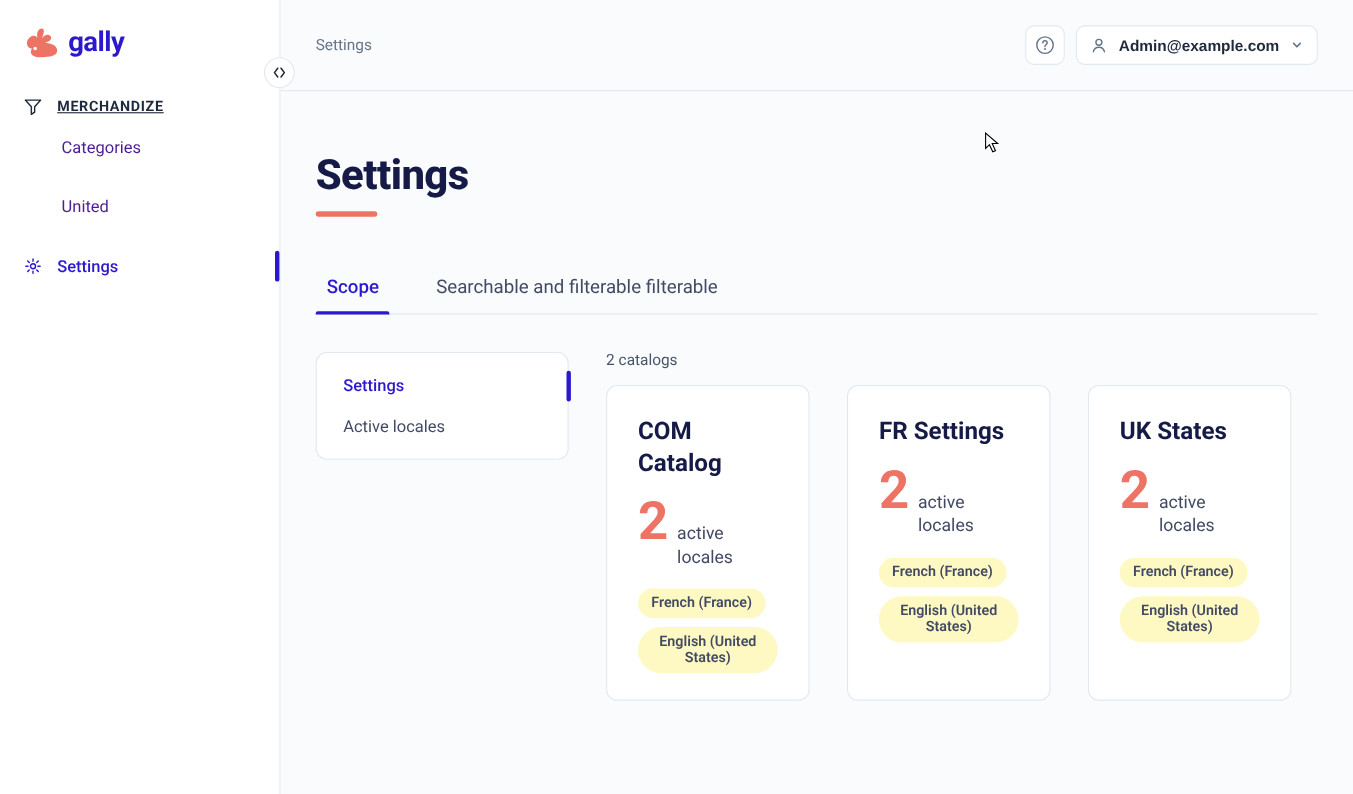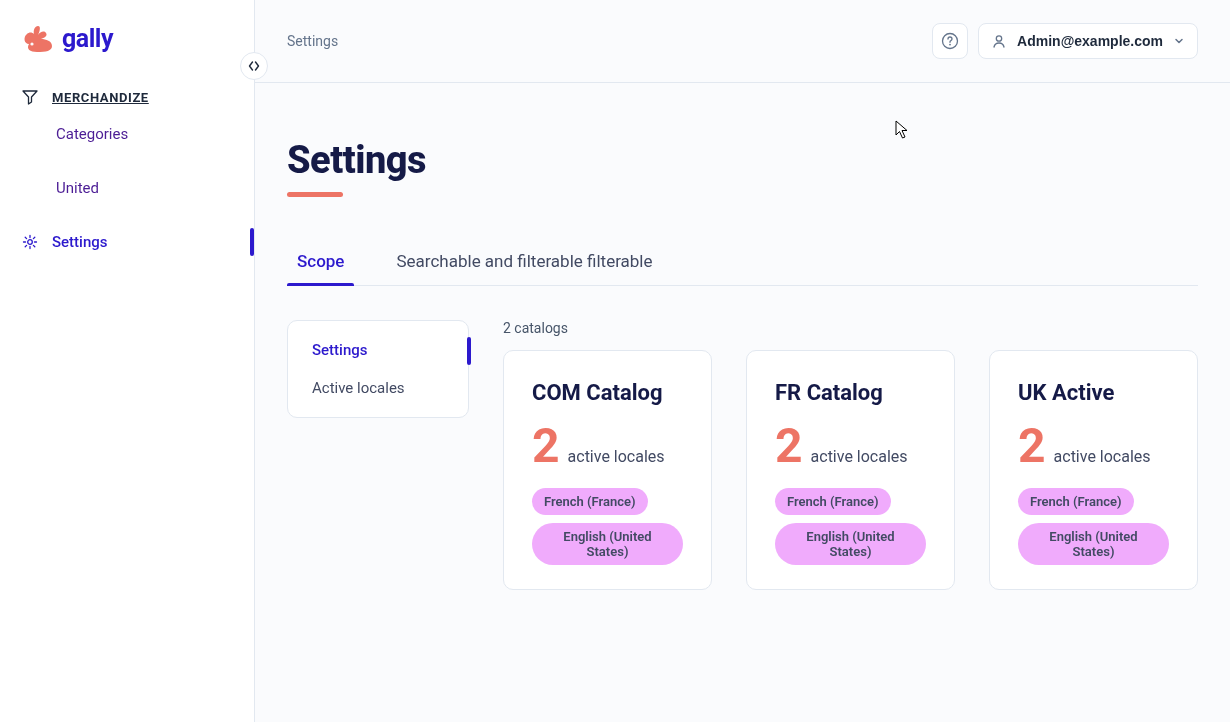--- a/index.html
+++ b/index.html
@@ -181,21 +181,21 @@
       position: absolute;
       right: -3px; top: 16px;
       width: 4px; height: 28px;
       background: #2c19cd;
       border-radius: 2px;
     }
     .catalog-area { flex: 1; }
     .count-label { font-size: 14px; color: #475569; margin-bottom: 14px; }
     .cards { display: flex; gap: 34px; }
     .card {
-      width: 209px;
+      width: 185px;
       border: 1px solid #e2e8f0;
       border-radius: 10px;
       background: #fff;
       padding: 28px 28px 24px 28px;
     }
     .card-title {
       font-size: 22px;
       font-weight: 700;
       color: #151a47;
       line-height: 1.3;
@@ -204,21 +204,21 @@
     .count-row { display:flex; align-items: baseline; gap: 8px; margin-bottom: 18px; }
     .big-num {
       font-size: 48px;
       font-weight: 700;
       color: #ed7465;
       line-height: 1;
     }
     .count-text { font-size: 16px; color: #424a63; line-height: 1.35; }
     .chips { display:flex; flex-wrap: wrap; gap: 8px; }
     .chip {
-      background: #f0abfc;
+      background: #fef9c3;
       color: #424a63;
       font-size: 13px;
       font-weight: 600;
       border-radius: 999px;
       padding: 6px 12px;
       text-align: center;
     }
     .cursor-arrow {
       position: absolute;
       left: 895px; top: 120px;
@@ -325,33 +325,33 @@
               <span class="big-num">2</span>
               <span class="count-text">active locales</span>
             </div>
             <div class="chips">
               <span class="chip">French (France)</span>
               <span class="chip">English (United States)</span>
             </div>
           </div>
 
           <div class="card">
-            <div class="card-title">FR Catalog</div>
+            <div class="card-title">FR Settings</div>
             <div class="count-row">
               <span class="big-num">2</span>
               <span class="count-text">active locales</span>
             </div>
             <div class="chips">
               <span class="chip">French (France)</span>
               <span class="chip">English (United States)</span>
             </div>
           </div>
 
           <div class="card">
-            <div class="card-title">UK Active</div>
+            <div class="card-title">UK States</div>
             <div class="count-row">
               <span class="big-num">2</span>
               <span class="count-text">active locales</span>
             </div>
             <div class="chips">
               <span class="chip">French (France)</span>
               <span class="chip">English (United States)</span>
             </div>
           </div>
 

